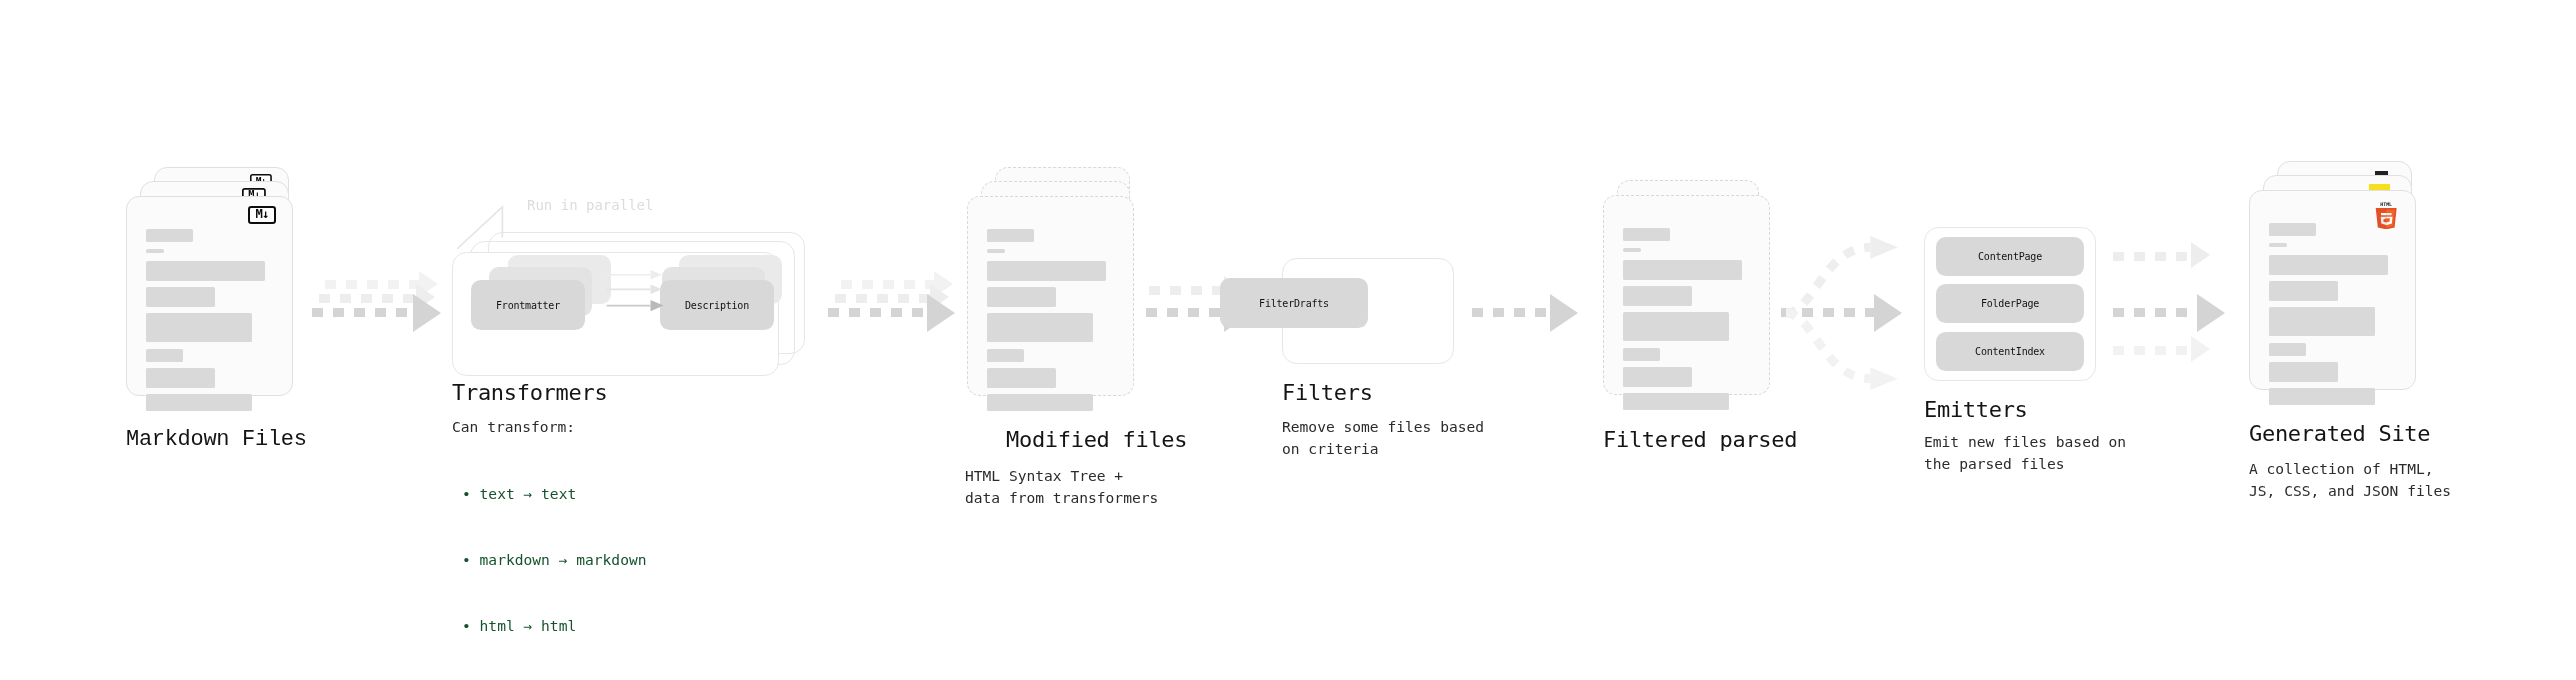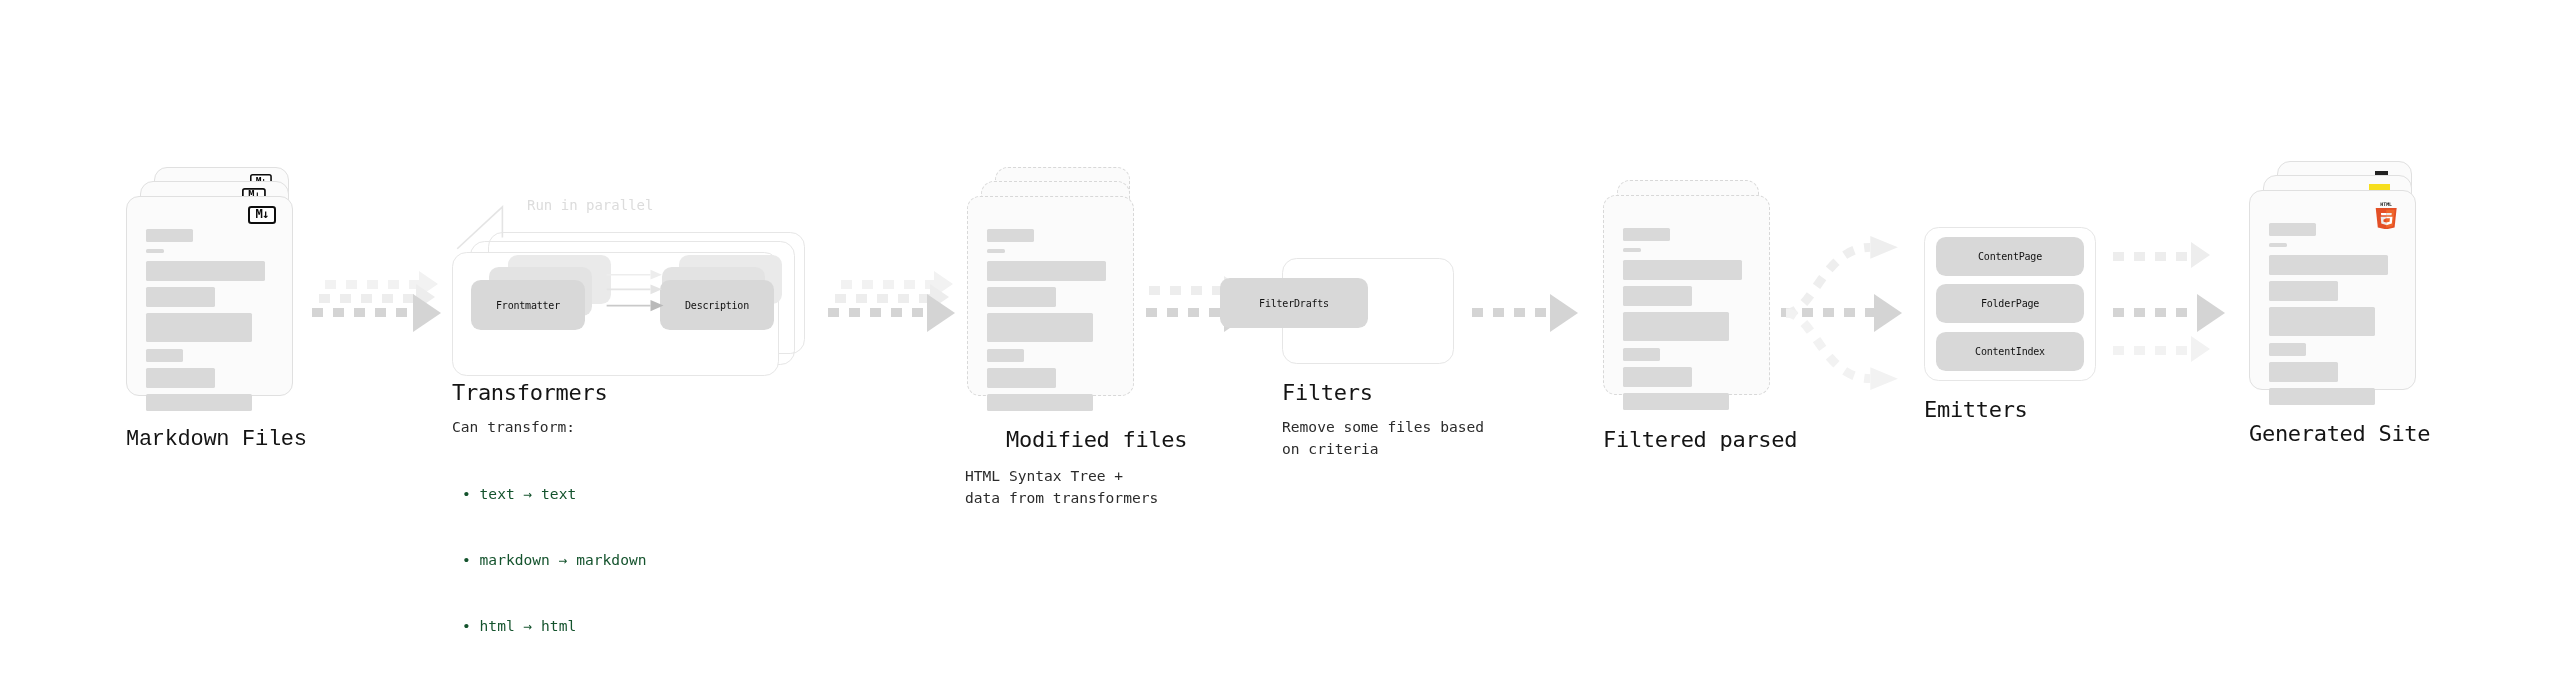--- a/index.html
+++ b/index.html
@@ -281,20 +281,22 @@
       <span>ContentPage</span>
     </div>
     <div class="chip" style="left:1936px; top:284px; width:148px; height:39px;">
       <span>FolderPage</span>
     </div>
     <div class="chip" style="left:1936px; top:332px; width:148px; height:39px;">
       <span>ContentIndex</span>
     </div>
   </div>
   <div class="title" style="left:1924px; top:397px;">Emitters</div>
+  <div class="sub" style="left:1924px; top:431px;">Emit new files based on
+the parsed files</div>
 
   <div class="arrow">
     <div class="dash faint" style="left:2113px; top:252px; width:81px;"></div>
     <div class="head faint sm" style="left:2191px; top:242px;"></div>
     <div class="dash" style="left:2113px; top:308px; width:88px;"></div>
     <div class="head" style="left:2197px; top:294px;"></div>
     <div class="dash faint2" style="left:2113px; top:346px; width:81px;"></div>
     <div class="head faint2 sm" style="left:2191px; top:336px;"></div>
   </div>
 
@@ -319,15 +321,17 @@
       <div class="bar" style="width:18px;  height:4.9px;  margin-bottom:8.1px;"></div>
       <div class="bar" style="width:119px; height:19.5px; margin-bottom:6.5px;"></div>
       <div class="bar" style="width:69px;  height:19.5px; margin-bottom:6.5px;"></div>
       <div class="bar" style="width:106px; height:29px; margin-bottom:6.5px;"></div>
       <div class="bar" style="width:37px;  height:13px; margin-bottom:6.5px;"></div>
       <div class="bar" style="width:69px;  height:19.5px; margin-bottom:6.5px;"></div>
       <div class="bar" style="width:106px; height:16.3px;"></div>
     </div>
   </div>
   <div class="title" style="left:2249px; top:421px;">Generated Site</div>
+  <div class="sub" style="left:2249px; top:458px;">A collection of HTML,
+JS, CSS, and JSON files</div>
 
 </div>
 
 
 </body></html>

